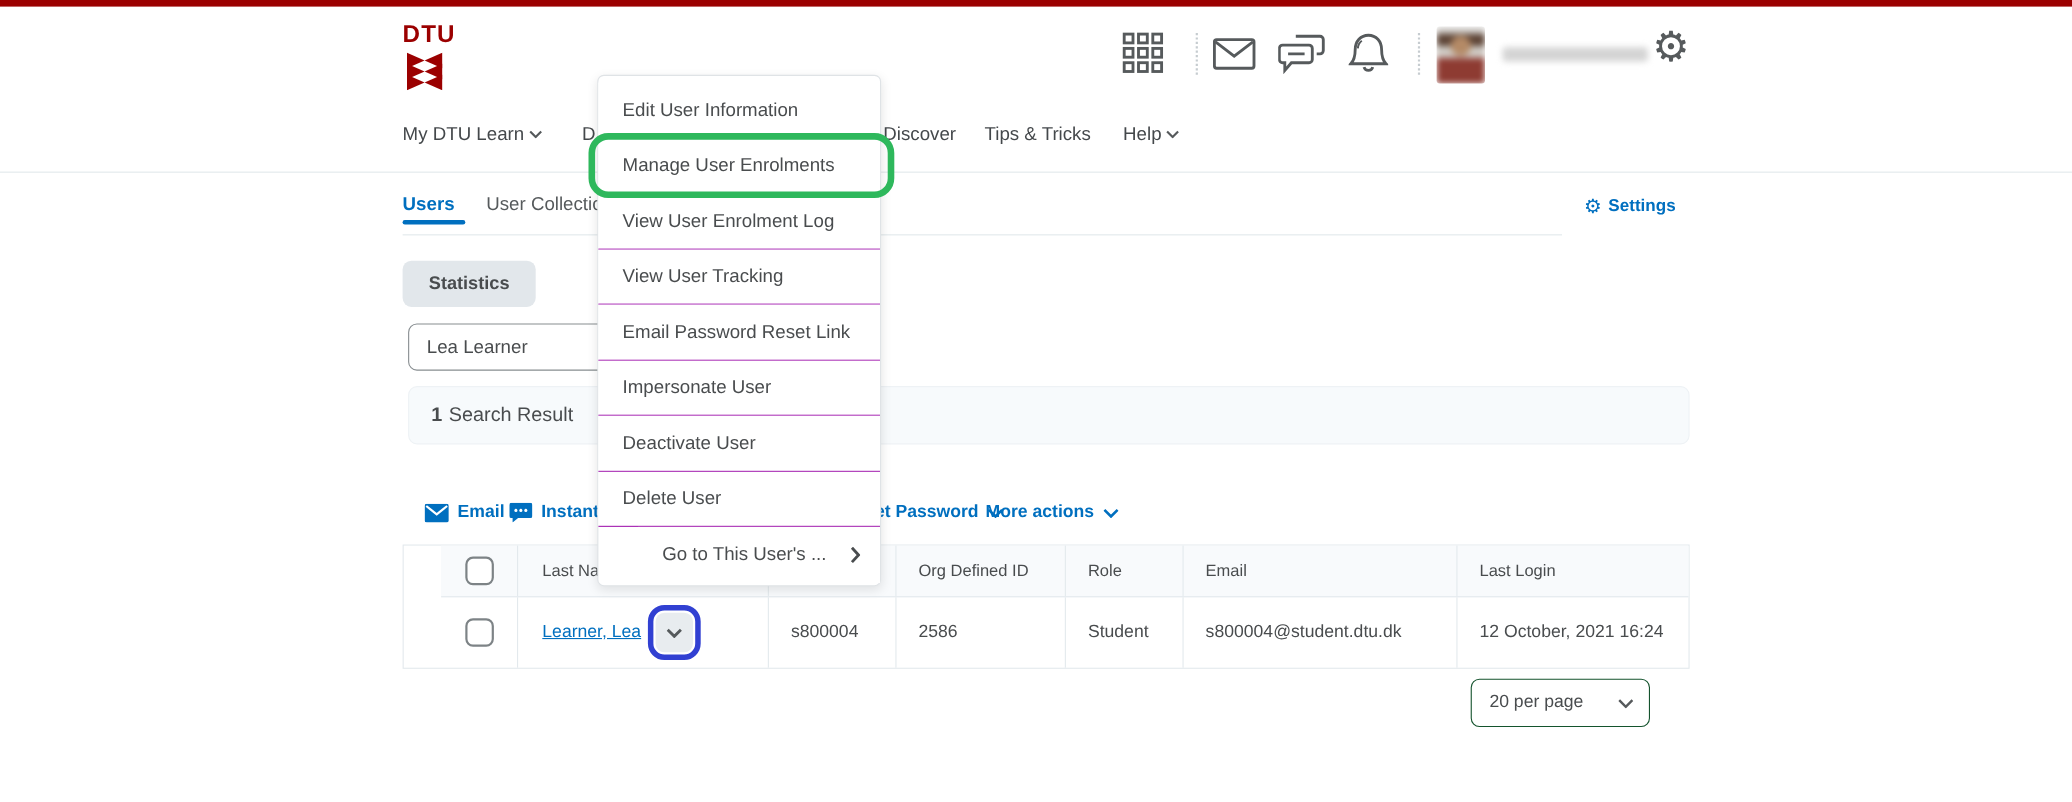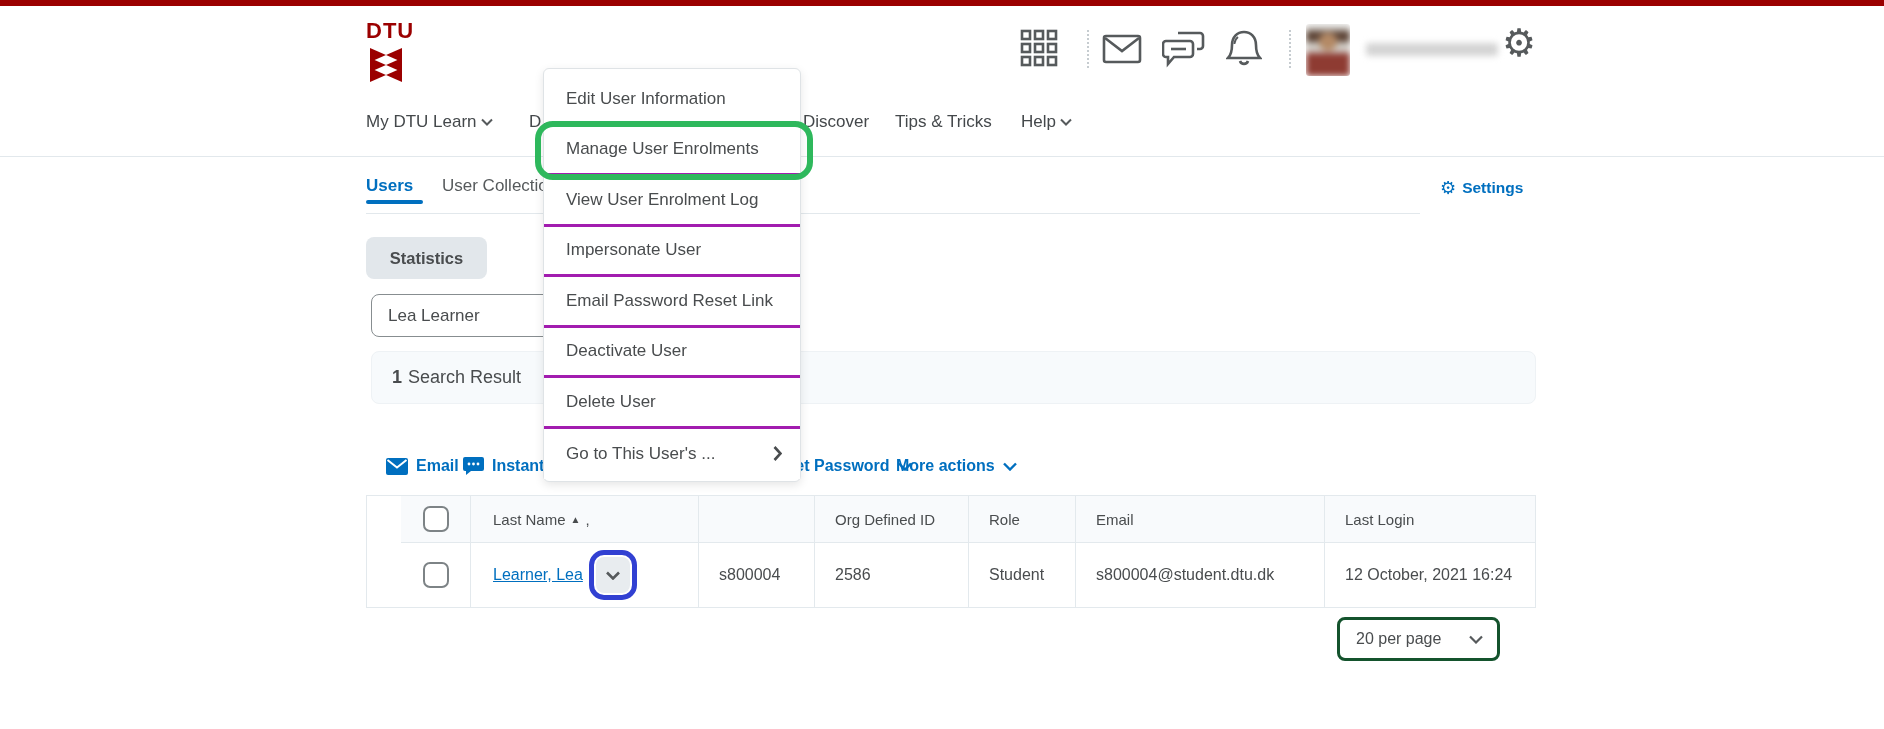--- a/index.html
+++ b/index.html
@@ -60,29 +60,29 @@
   .cell.cb-cell { justify-content:center; padding-left:0; }
   .cell.name-h { padding-left:22px; gap:5px; }
   .cb { width:26px; height:26px; border:2px solid #7d8386; border-radius:7px; background:#fff; }
   .sort-tri { font-size:10px; color:#494c4e; }
   .name-link { color:#006fbf; margin-right:6px; }
   .dd-ring { border:5px solid #3140d2; border-radius:15px; padding:2px; display:inline-flex; }
   .dd-btn { width:34px; height:36px; background:#e8ecef; border:none; border-radius:8px;
     display:flex; align-items:center; justify-content:center; }
 
   
-  .perpage { left:1337px; top:617px; width:163px; height:44px; border:3px solid #14532d; border-radius:8px; background:#fff;
+  .perpage { left:1337px; top:617px; width:163px; height:44px; border:1px solid #14532d; border-radius:8px; background:#fff;
     display:flex; align-items:center; justify-content:space-between; padding:0 14px 0 16px; font-size:16px; color:#494c4e; }
 
   
   .ctxmenu { left:543px; top:68px; width:258px; background:#fff; border:1px solid #dfe3e6; border-radius:6px;
     box-shadow:0 3px 10px rgba(0,0,0,.10); z-index:60; padding:6px 0 2px 0; }
   .ctxitem { height:50.5px; display:flex; align-items:center; padding:0 18px 0 22px; font-size:17px; color:#494c4e;
-    border-bottom:3px solid #a21caf; background:#fff; cursor:pointer; }
-  .ctxitem:last-child { border-bottom:none; justify-content:space-between; }
+    border-bottom:1px solid #a21caf; background:#fff; cursor:pointer; }
+  .ctxitem:last-child { border-bottom:none; justify-content:space-between;margin-left:36px; }
 
   
   .anno-green { left:535px; top:121px; width:278px; height:59px; border:6px solid #2eb85c; border-radius:18px; z-index:70; pointer-events:none; }
   .anno-note { z-index:70; }
 
   svg { display:block; }
 </style>
 </head>
 <body>
 
@@ -277,22 +277,23 @@
     <span>20 per page</span>
     <svg width="14" height="9" viewBox="0 0 14 9" fill="none" stroke="#565a5c" stroke-width="2.2">
         <polyline points="1,1.5 7,7.5 13,1.5"></polyline>
       </svg>
   </div>
 
   <div class="abs ctxmenu">
     <div class="ctxitem">Edit User Information</div>
     <div class="ctxitem">Manage User Enrolments</div>
     <div class="ctxitem">View User Enrolment Log</div>
+    <div class="ctxitem">View User Tracking</div>
+    <div class="ctxitem">Email Password Reset Link</div>
     <div class="ctxitem">Impersonate User</div>
-    <div class="ctxitem">Email Password Reset Link</div>
     <div class="ctxitem">Deactivate User</div>
     <div class="ctxitem">Delete User</div>
     <div class="ctxitem">
       <span>Go to This User's ...</span>
       <svg width="9" height="15" viewBox="0 0 9 15" fill="none" stroke="#494c4e" stroke-width="2.6">
           <polyline points="1.5,1 7.5,7.5 1.5,14"></polyline>
         </svg>
     </div>
   </div>
 

